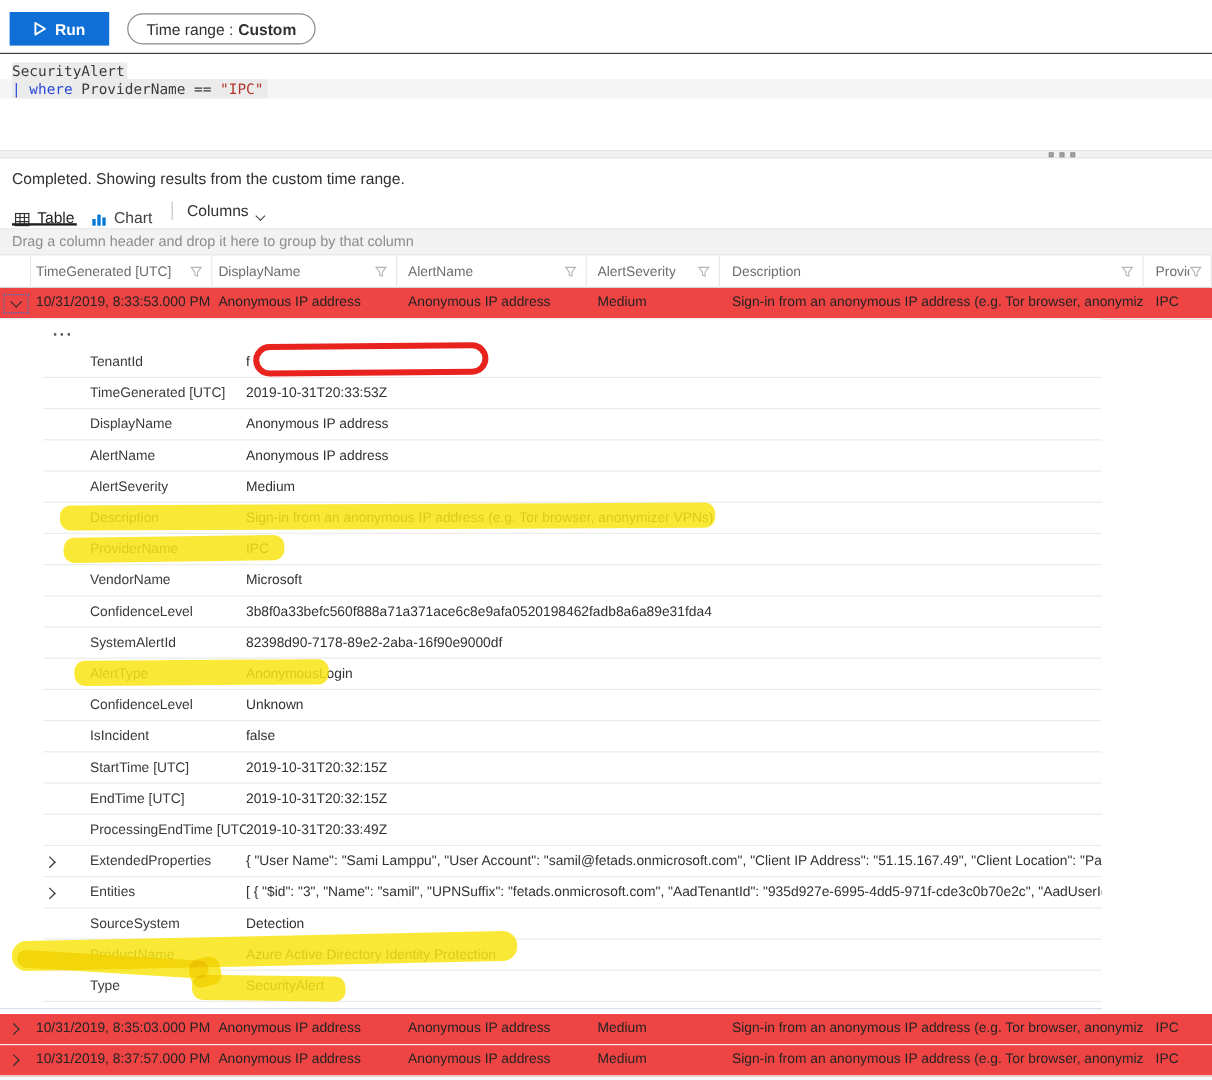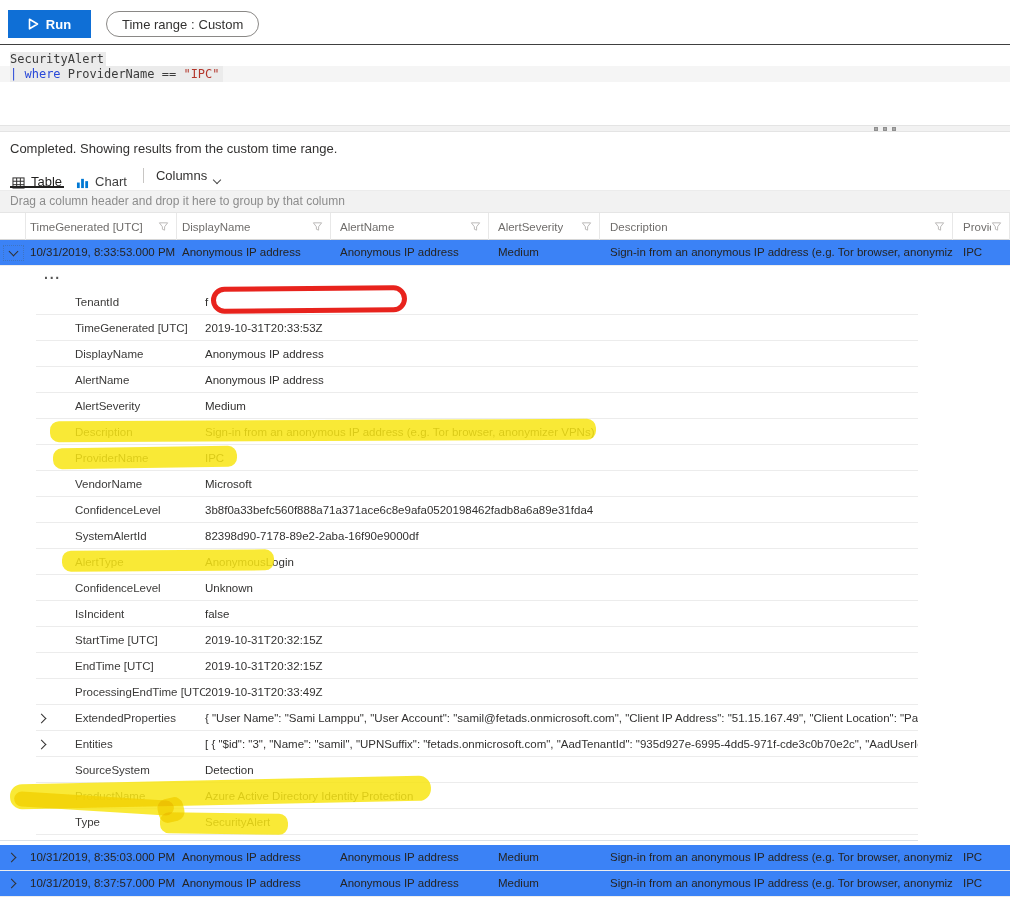--- a/index.html
+++ b/index.html
@@ -8,21 +8,21 @@
     position: relative; width: 1010px; height: 900px;
     font-family: "Liberation Sans", sans-serif;
     font-size: 12px; color: #252423; background: #fff; overflow: hidden;
   }
   
   #toolbar { position:absolute; left:0; top:0; width:1010px; height:45px; border-bottom:1px solid #404040; background:#fff; }
   #run-btn { position:absolute; left:8px; top:10px; width:83px; height:28px; border:none; color:#fff; font-size:13px; font-weight:bold;
              display:flex; align-items:center; justify-content:center; gap:7px; cursor:pointer; font-family:"Liberation Sans",sans-serif;}
   #time-pill { position:absolute; left:106px; top:11px; height:26px; padding:0 15px; border:1px solid #8a8886; border-radius:14px;
                background:#fff; display:flex; align-items:center; font-size:13px; color:#323130; cursor:pointer; }
-  #time-pill b { font-weight:normal; margin-left:4px; }
+  #time-pill b { font-weight:bold; margin-left:4px; }
   
   #editor { position:absolute; left:0; top:46px; width:1010px; height:80px; background:#fff;
             font-family:"DejaVu Sans Mono","Liberation Mono",monospace; font-size:12px; color:#3b3b3b; }
   .qband { position:absolute; left:0; top:20px; width:1010px; height:16px; background:#f5f5f5; }
   .qline { position:absolute; left:10px; white-space:pre; line-height:16px; }
   #qline1 { top:5px; }
   #qline1 span { background:#ebebeb; padding:0 2px 0 0; }
   #qline2 { top:20px; background:#ebebeb; padding-right:3px; }
   
   #splitter { position:absolute; left:0; top:125px; width:1010px; height:7px; background:#f2f2f2; border-top:1px solid #e4e4e4; border-bottom:1px solid #e4e4e4; cursor:row-resize; }
@@ -40,21 +40,21 @@
   #groupbar { position:absolute; left:0; top:190px; width:1010px; height:23px; background:#f2f2f2; border-top:1px solid #ececec; border-bottom:1px solid #e5e5e5;
               line-height:21px; padding-left:10px; color:#8c8c8c; font-size:12px; }
   
   .grid { display:grid; grid-template-columns:26px 151px 154px 158px 111px 353px 1fr; width:1010px; }
   #header-row { position:absolute; left:0; top:213px; height:27px; border-bottom:1px solid #d6d6d6; background:#fff; }
   .hcell { display:flex; align-items:center; justify-content:space-between; border-right:1px solid #e8e8e8; overflow:hidden;
            color:#6f6d6b; font-size:11.5px; white-space:nowrap; height:27px; cursor:pointer; }
   .hcell .hlabel { overflow:hidden; }
   .funnel { flex:0 0 auto; margin-right:7px; display:flex; }
   .c1{padding-left:4px;} .c2{padding-left:5px;} .c3{padding-left:9px;} .c4{padding-left:9px;} .c5{padding-left:10px;} .c6{padding-left:10px;}
-  .grow { height:26px; border-bottom:1px solid #ededed; background:#3b82f6; }
+  .grow { height:26px; border-bottom:1px solid #ededed; background:#ef4444; }
   .cell { line-height:25px; overflow:hidden; white-space:nowrap; font-size:11.5px; color:#252423; }
   .cell.c0 { display:flex; align-items:center; justify-content:center; cursor:pointer; }
   #main-row-wrap { position:absolute; left:0; top:240px; }
   #bottom-rows { position:absolute; left:0; top:845px; }
   .focusbox { width:21px; height:16px; border:1px dotted #3f74c2; display:flex; align-items:center; justify-content:center; }
   .chev-d { width:7px; height:7px; border-right:1.5px solid #323130; border-bottom:1.5px solid #323130; transform:rotate(45deg); margin-top:-3px; }
   .chev-r { width:7px; height:7px; border-right:1.5px solid #323130; border-bottom:1.5px solid #323130; transform:rotate(-45deg); margin-left:-3px; }
   .chev-sm { width:6px; height:6px; border-right:1.4px solid #4a4a4a; border-bottom:1.4px solid #4a4a4a; transform:rotate(45deg); margin-top:-3px; }
   
   #detail-section { position:absolute; left:0; top:266px; width:918px; border-bottom:1px solid #dae0e7; padding-bottom:5px; background:#fff; }

